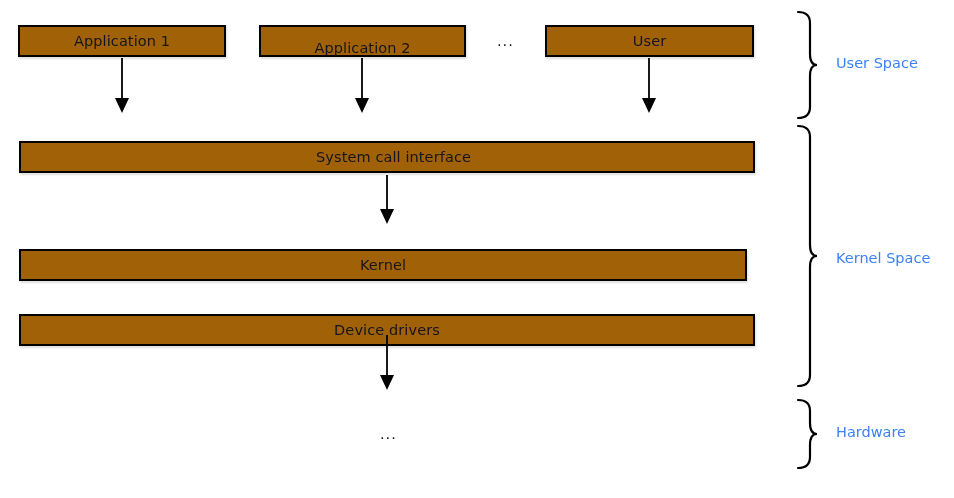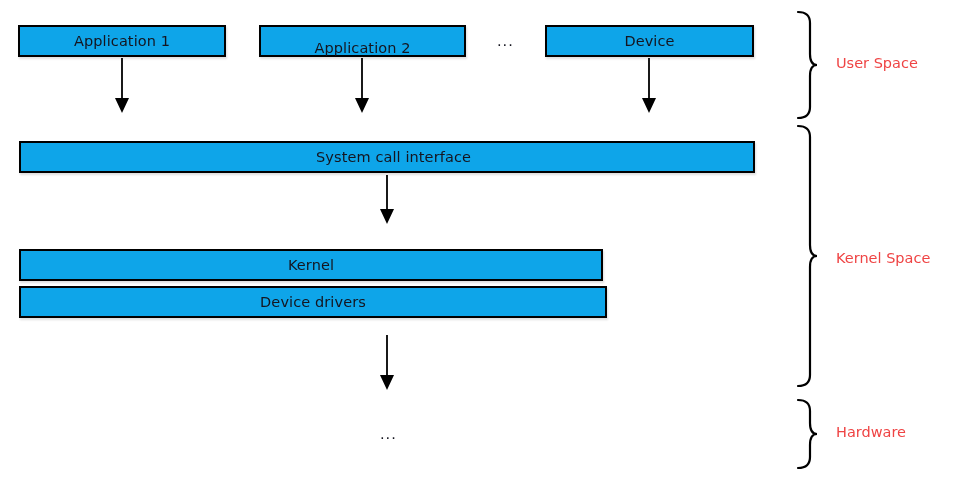--- a/index.html
+++ b/index.html
@@ -15,21 +15,21 @@
     overflow: hidden;
   }
   #diagram-root {
     position: relative;
     width: 954px;
     height: 498px;
   }
   .box {
     position: absolute;
     box-sizing: border-box;
-    background: #0ea5e9;
+    background: #a16207;
     border: 2.5px solid #000000;
     display: flex;
     align-items: center;
     justify-content: center;
     font-size: 14.5px;
     line-height: 1;
     color: #15151f;
     letter-spacing: 0.1px;
     box-shadow: 1px 2px 2px rgba(0,0,0,0.13);
   }
@@ -44,46 +44,46 @@
     position: absolute;
     overflow: visible;
   }
   .brace {
     position: absolute;
     overflow: visible;
   }
   .brace-label {
     position: absolute;
     font-size: 14.5px;
-    color: #ef4444;
+    color: #3b82f6;
     line-height: 1;
     white-space: nowrap;
   }
 </style>
 </head>
 <body>
 
 <div id="diagram-root">
 
   <div class="box" id="box-application-1" style="left: 18px; top: 25px; width: 208px; height: 32px;">
     <span>Application 1</span>
   </div>
   <div class="box" id="box-application-2" style="left: 259px; top: 25px; width: 207px; height: 32px; align-items: flex-end;">
     <span>Application 2</span>
   </div>
   <div class="box" id="box-lobby" style="left: 545px; top: 25px; width: 209px; height: 32px;">
-    <span>Device</span>
+    <span>User</span>
   </div>
   <div class="box" id="box-system-call-interface" style="left: 19px; top: 141px; width: 736px; height: 32px; padding-left: 13px;">
     <span>System call interface</span>
   </div>
-  <div class="box" id="box-kernel" style="left: 19px; top: 249px; width: 584px; height: 32px;">
+  <div class="box" id="box-kernel" style="left: 19px; top: 249px; width: 728px; height: 32px;">
     <span>Kernel</span>
   </div>
-  <div class="box" id="box-device-drivers" style="left: 19px; top: 286px; width: 588px; height: 32px;">
+  <div class="box" id="box-device-drivers" style="left: 19px; top: 314px; width: 736px; height: 32px;">
     <span>Device drivers</span>
   </div>
 
   <div class="ellipsis-label" id="ellipsis-applications" style="left: 497px; top: 34px;">...</div>
   <div class="ellipsis-label" id="ellipsis-hardware" style="left: 380px; top: 427px;">...</div>
 
   <svg class="arrow" id="arrow-application-1-to-syscall" width="20" height="55" viewBox="0 0 20 55" style="left: 112px; top: 58px;">
       <line x1="10" y1="0" x2="10" y2="41" stroke="#000000" stroke-width="1.8"></line>
       <polygon points="3,40 17,40 10,55" fill="#000000"></polygon>
     </svg>

